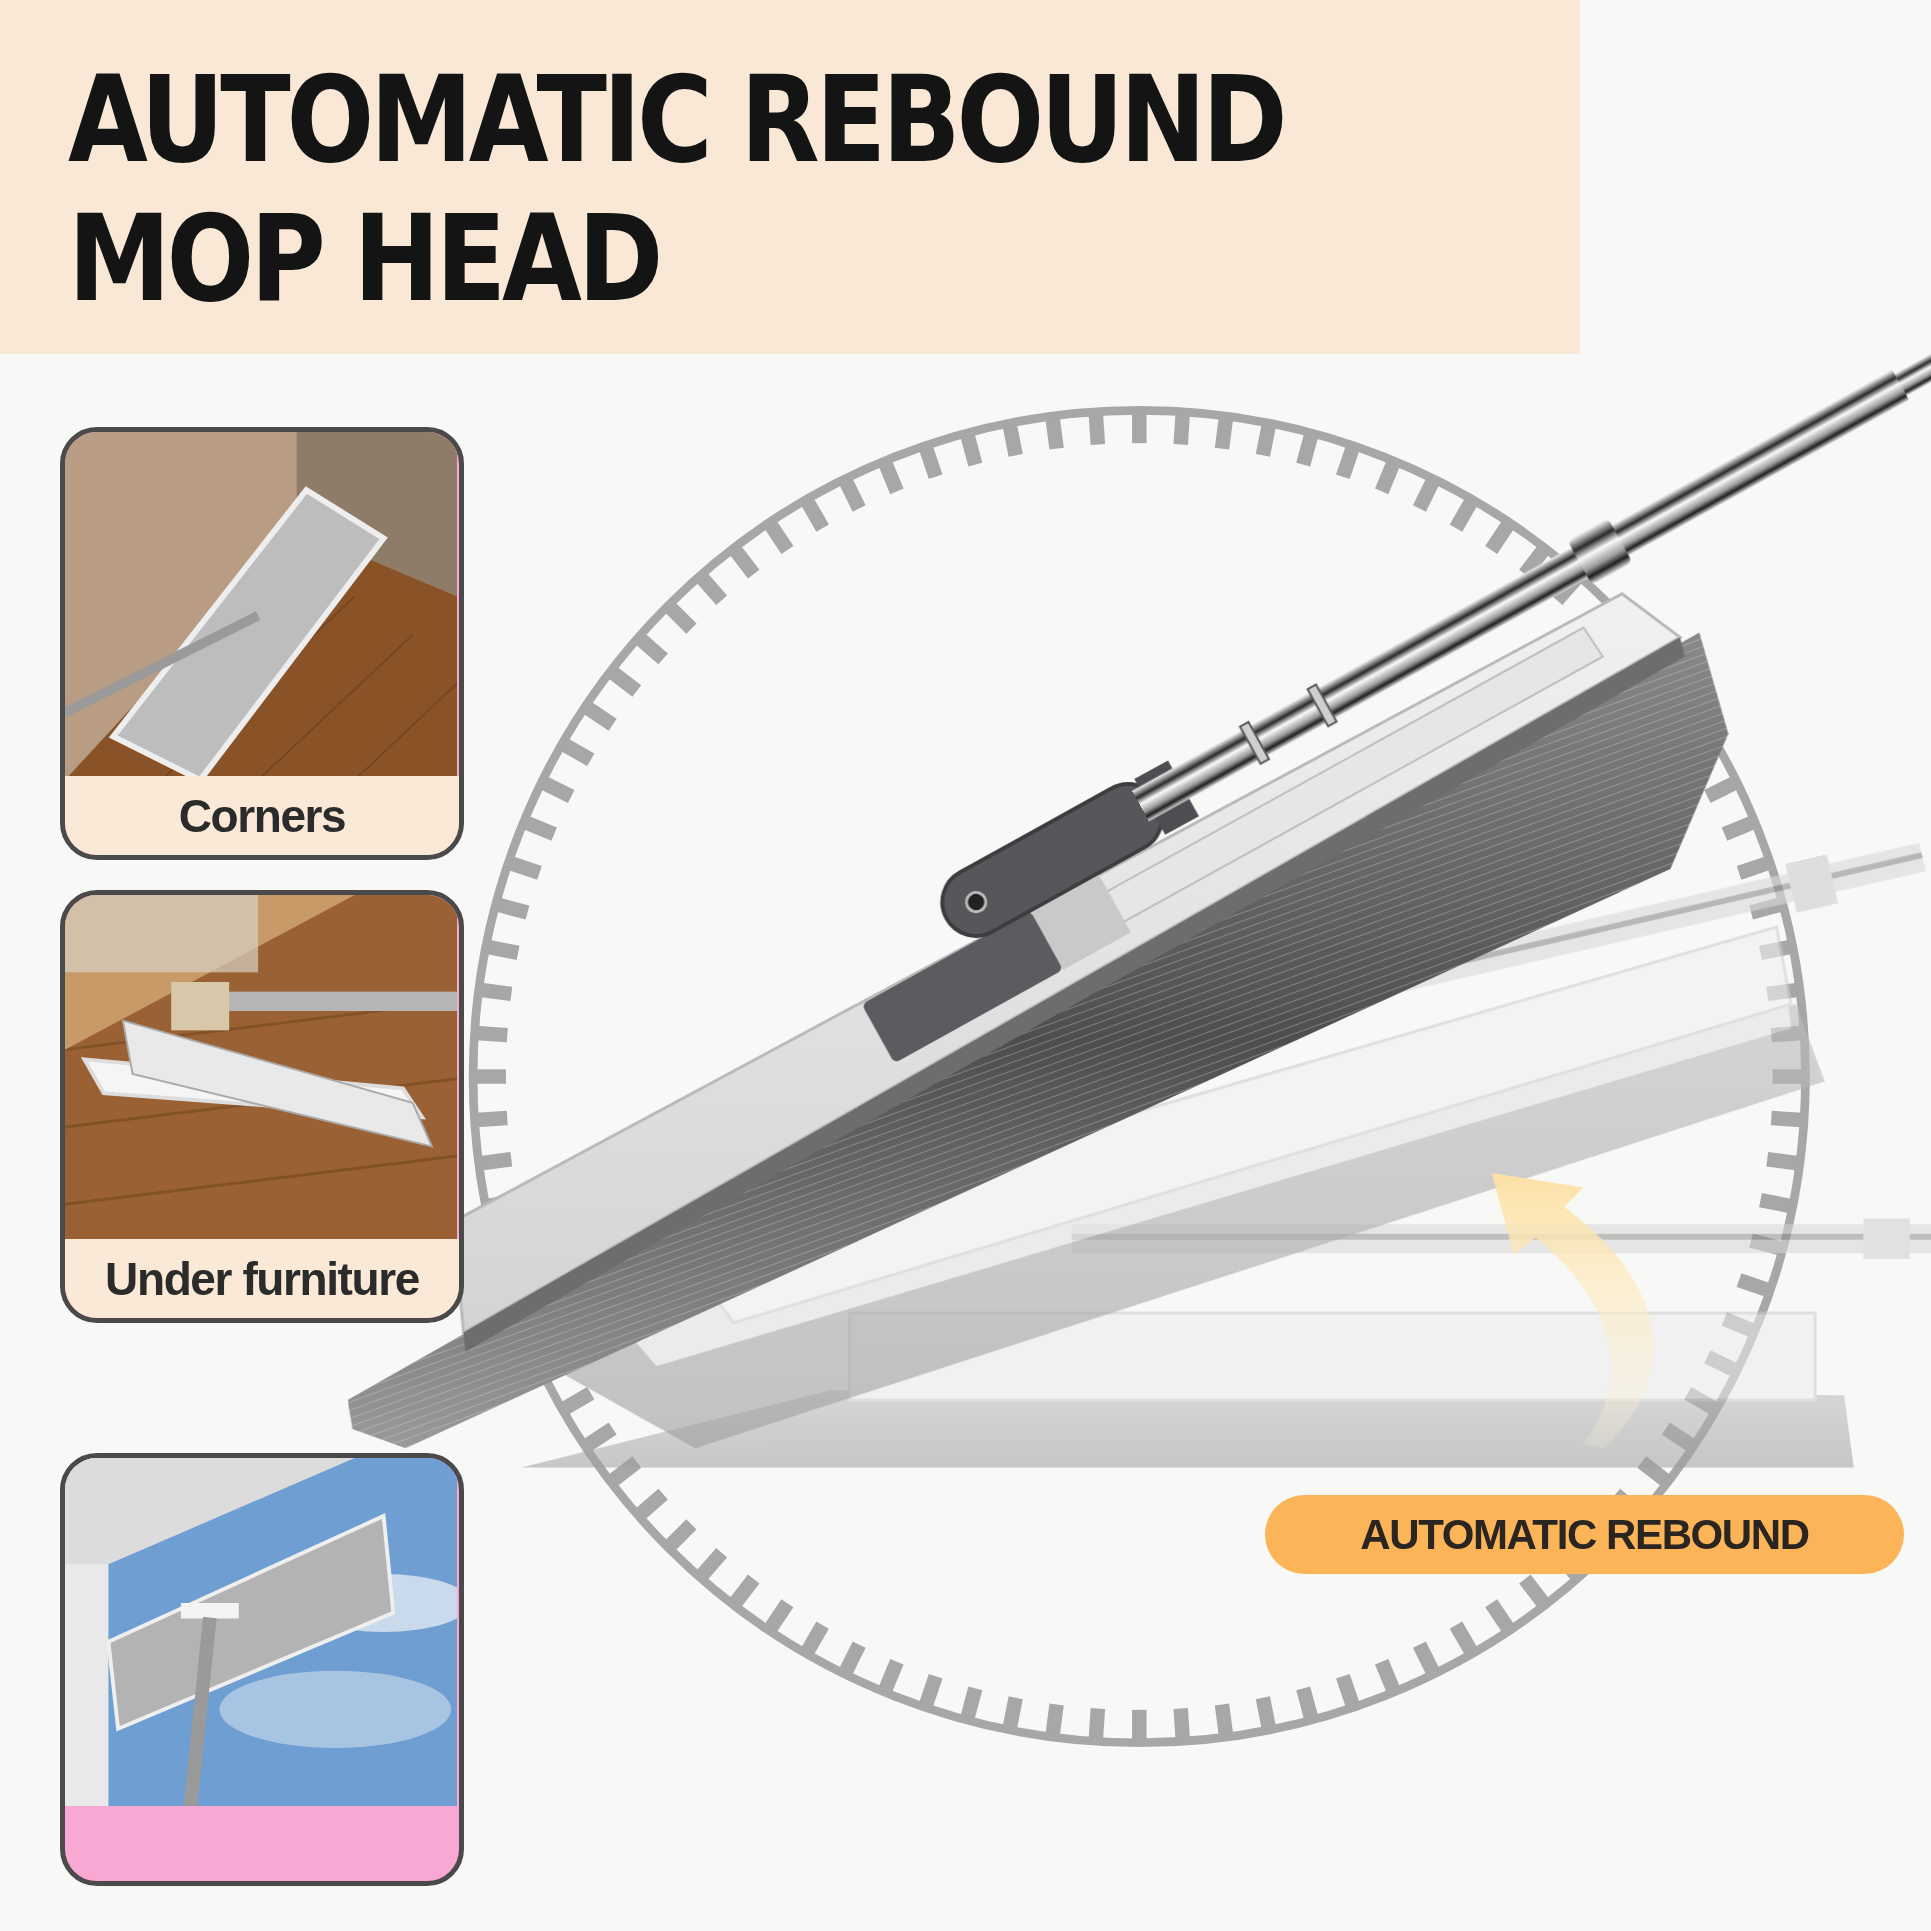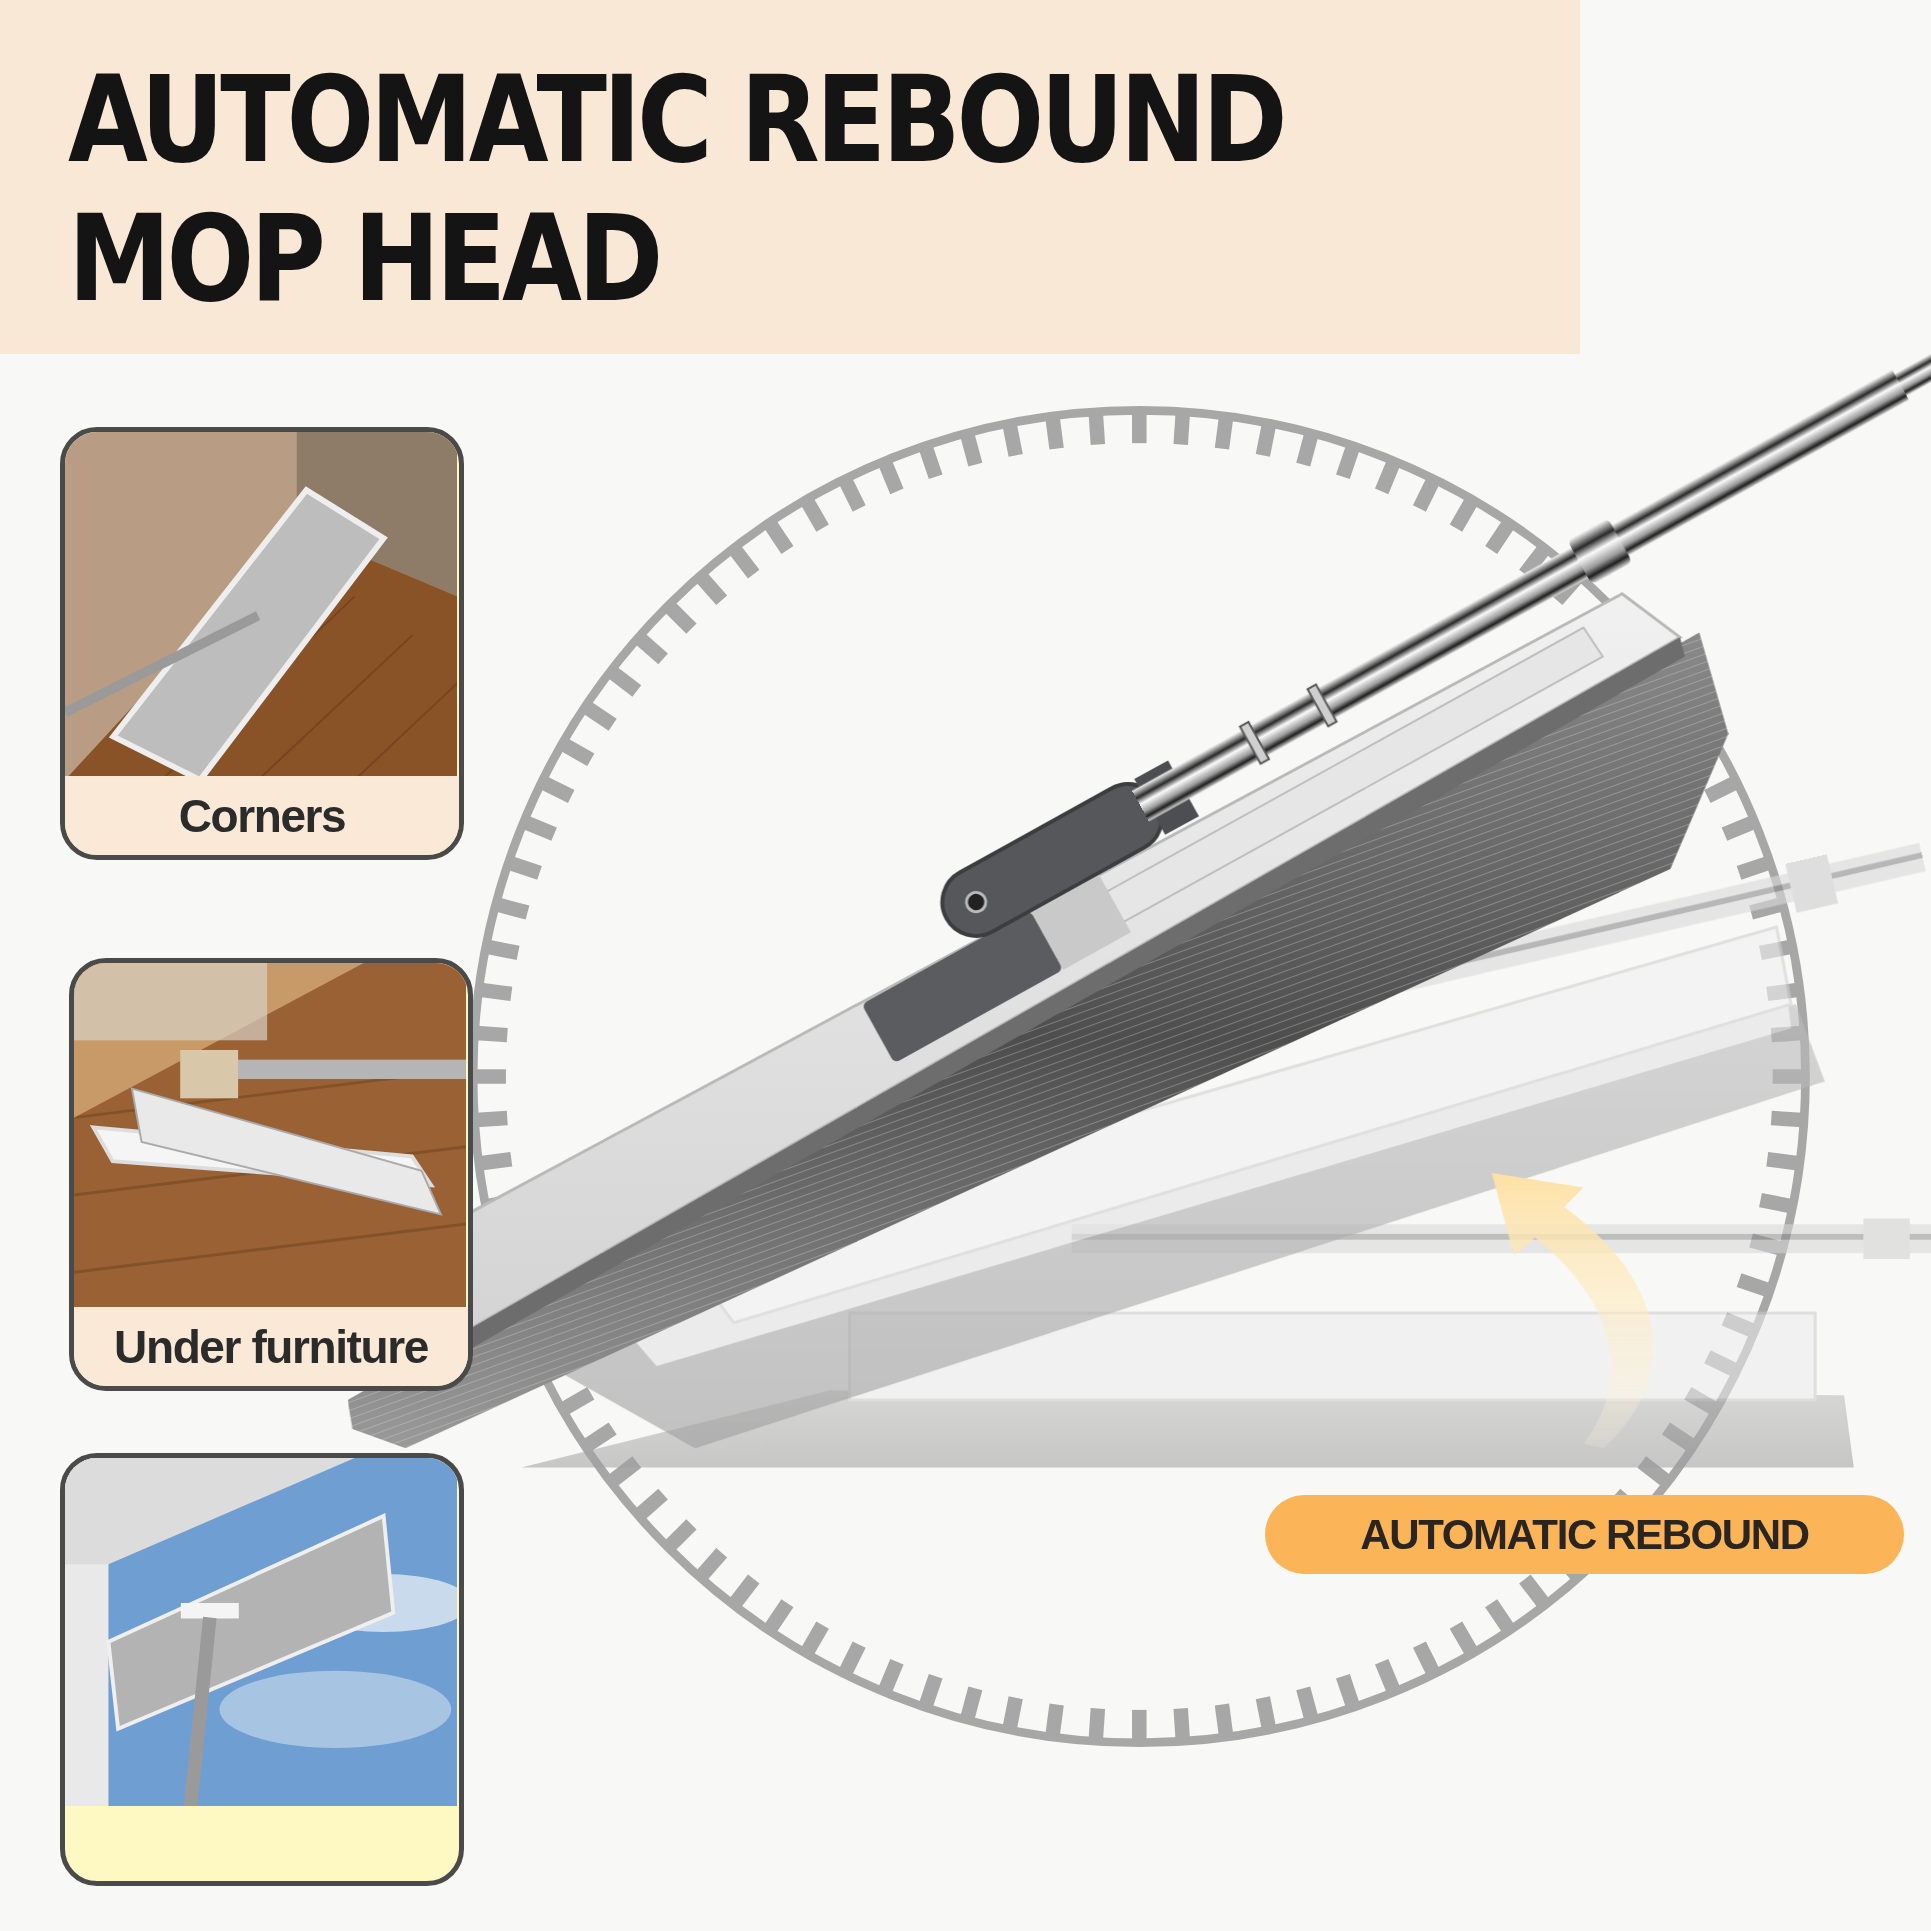--- a/index.html
+++ b/index.html
@@ -1,23 +1,23 @@
 <!DOCTYPE html>
 <html><head>
 <meta charset="utf-8">
 <style>
   html, body { margin:0; padding:0; }
   body { width:1931px; height:1931px; position:relative; overflow:hidden; background:#f8f8f7; font-family:"Liberation Sans", sans-serif; }
   .header { position:absolute; left:0; top:0; width:1580px; height:354px; background:#f9e8d6; }
   .title { position:absolute; left:68px; top:50px; margin:0; font-family:"DejaVu Sans", sans-serif; font-weight:bold; font-size:120px; line-height:139px; color:#141414; letter-spacing:-4.8px; transform:scaleX(0.86); transform-origin:left top; white-space:nowrap; }
   .stage { position:absolute; left:0; top:0; width:1931px; height:1931px; }
-  .panel { position:absolute; left:60px; width:404px; height:433px; border:5.8px solid #4a4a4a; border-radius:37px; overflow:hidden; box-sizing:border-box; background:#fef9c3; }
+  .panel { position:absolute; left:60px; width:404px; height:433px; border:5.8px solid #4a4a4a; border-radius:37px; overflow:hidden; box-sizing:border-box; background:#f9a8d4; }
   .panel .scene { position:absolute; left:0; top:0; right:0; bottom:79px; }
   .panel .label { position:absolute; left:0; right:0; bottom:0; height:79px; background:#f9e9d6; display:flex; align-items:center; justify-content:center; font-weight:bold; font-size:46px; color:#2b2b2b; letter-spacing:-1.4px; }
-  .p1 { top:427px; } .p2 { top:958px;margin-left:9px; } .p3 { top:1453px; }
+  .p1 { top:427px; } .p2 { top:890px; } .p3 { top:1453px; }
   .pill { position:absolute; left:1265px; top:1495px; width:639px; height:79px; border-radius:40px; background:#fbb457; display:flex; align-items:center; justify-content:center; font-weight:bold; font-size:42px; color:#2a2520; letter-spacing:-1.4px; }
 </style>
 </head>
 <body>
 
 <div class="header">
   <h1 class="title"><span>AUTOMATIC REBOUND</span><br><span>MOP HEAD</span></h1>
 </div>
 
 <svg class="stage" viewBox="0 0 2000 2000" width="1931" height="1931">

